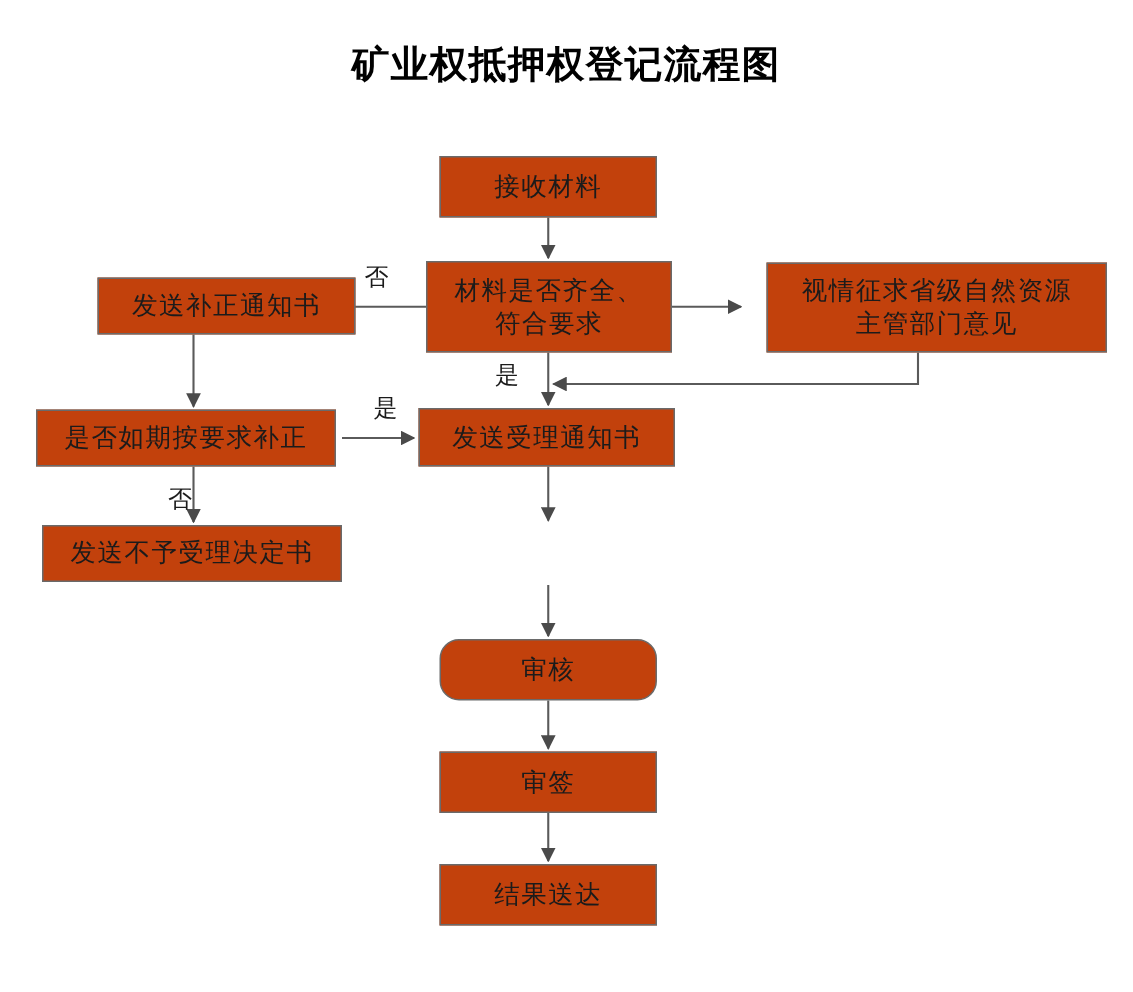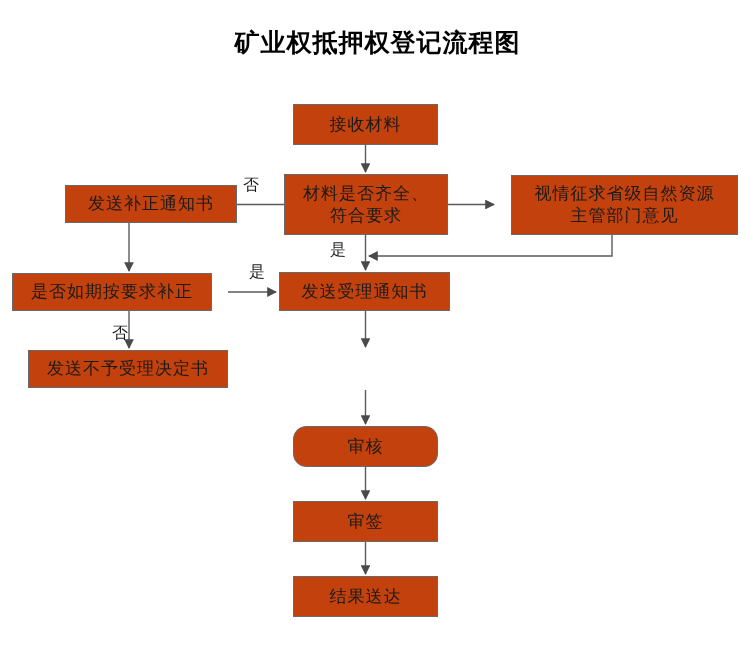--- a/index.html
+++ b/index.html
@@ -107,21 +107,21 @@
   <div class="node" style="left:293px; top:104px; width:145px; height:41px;">接收材料</div>
 
   <div class="node" style="left:284px; top:174px; width:164px; height:61px;">材料是否齐全、
 符合要求</div>
 
   <div class="node" style="left:43px; top:185px; width:172px; height:38px;margin-left:22px;">发送补正通知书</div>
 
   <div class="node" style="left:469px; top:175px; width:227px; height:60px;margin-left:42px;">视情征求省级自然资源
 主管部门意见</div>
 
-  <div class="node" style="left:12px; top:273px; width:200px; height:38px;">是否如期按要求补正</div>
+  <div class="node" style="left:24px; top:273px; width:200px; height:38px;">是否如期按要求补正</div>
 
   <div class="node" style="left:279px; top:272px; width:171px; height:39px;">发送受理通知书</div>
 
   <div class="node" style="left:28px; top:350px; width:200px; height:38px;">发送不予受理决定书</div>
 
 
   <div class="node" style="left:293px; top:426px; width:145px; height:41px;border-radius:13px;">审核</div>
 
   <div class="node" style="left:293px; top:501px; width:145px; height:41px;">审签</div>
 

